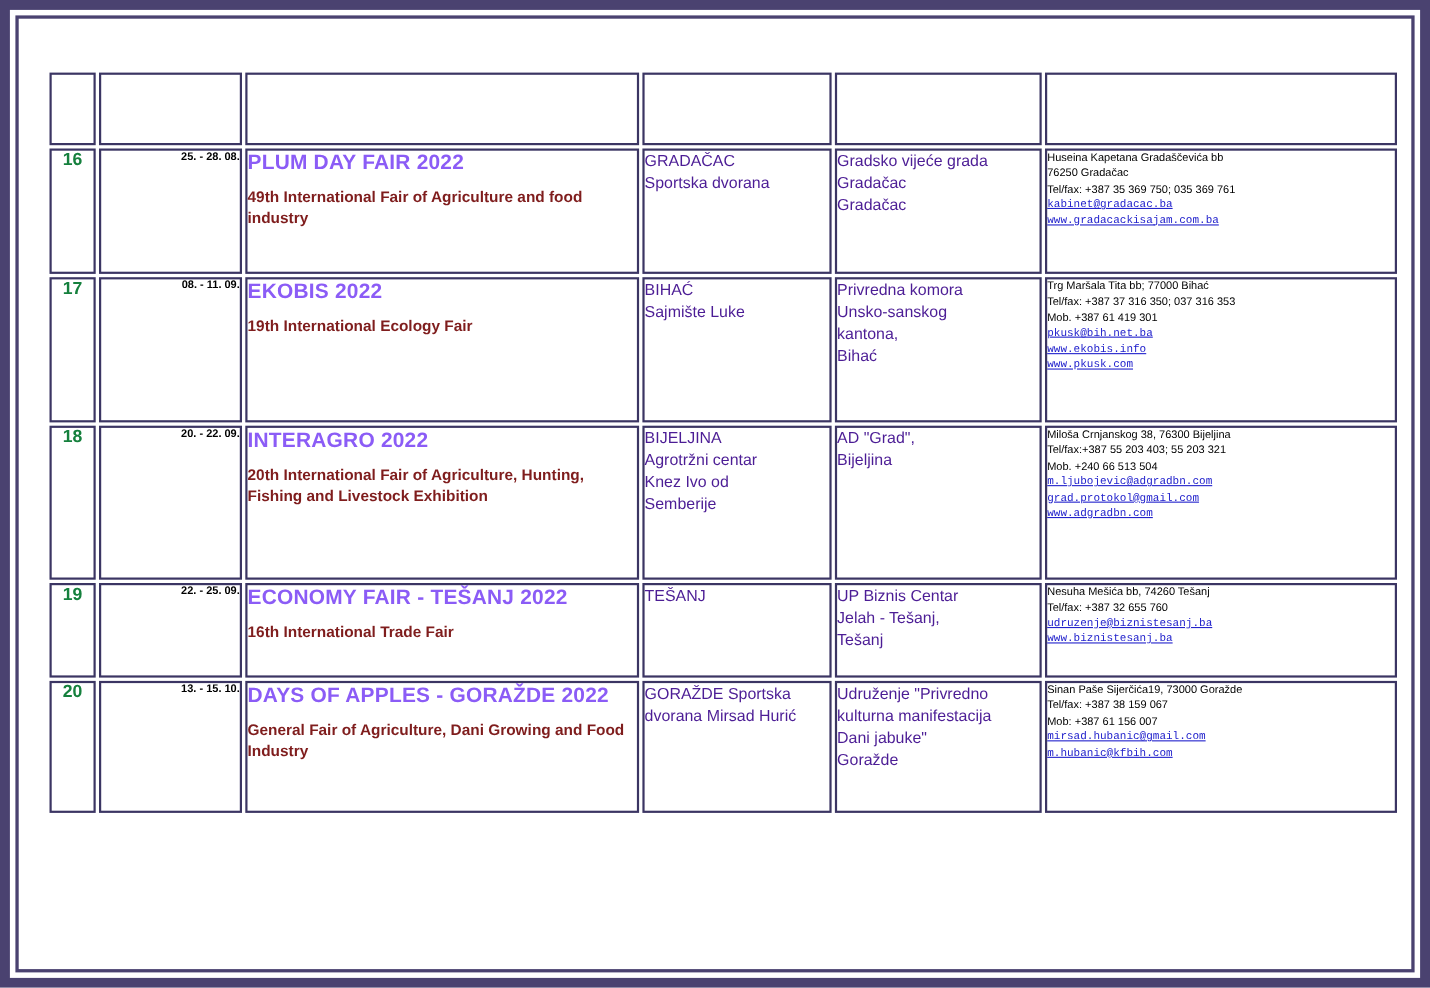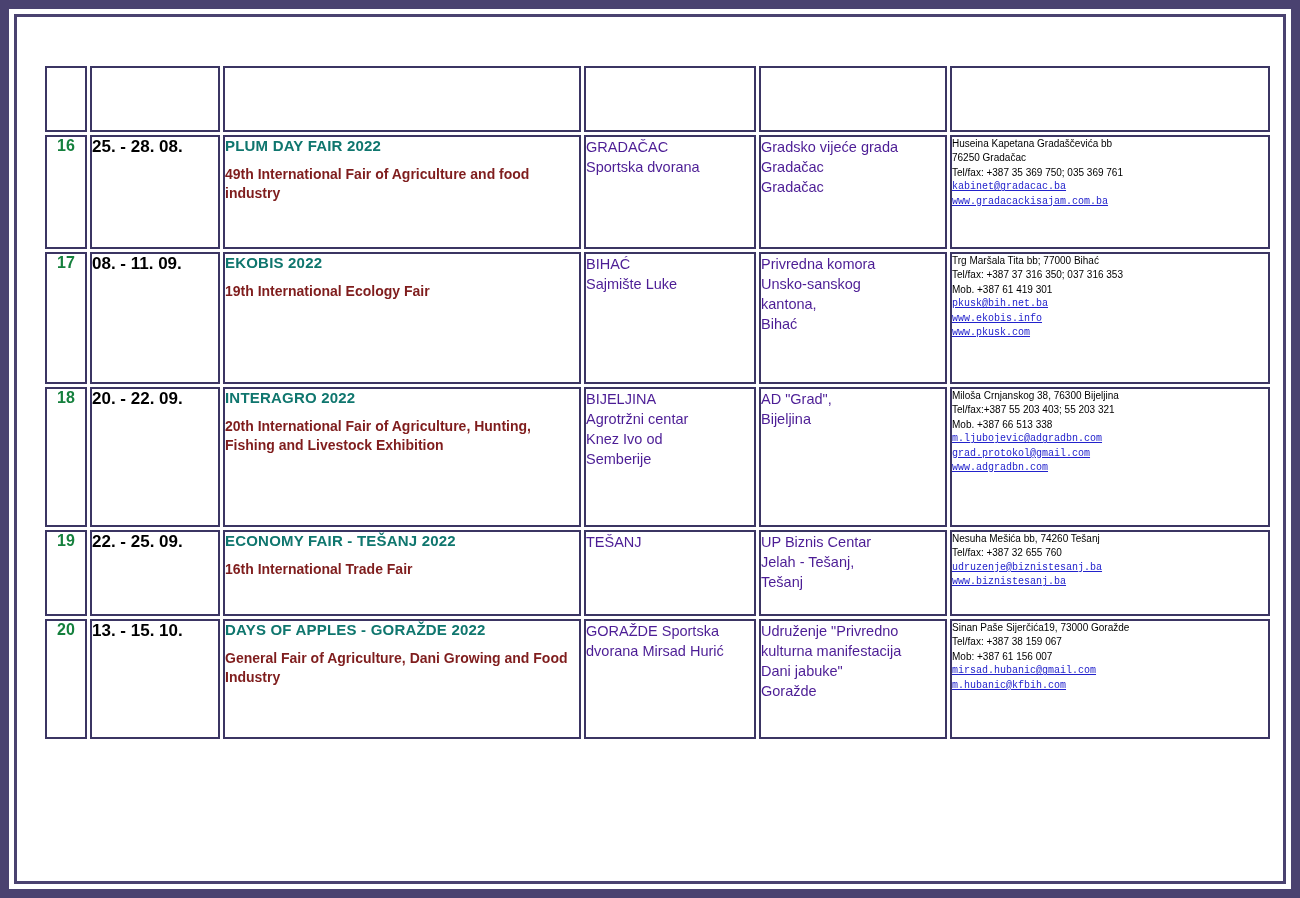--- a/index.html
+++ b/index.html
@@ -64,34 +64,34 @@
   td.cell-no {
     background: #4a4270;
     color: #15803d;
     font-size: 16px;
     font-weight: bold;
     text-align: center;
     vertical-align: top;
     padding-top: 10px;
   }
   td.cell-date {
-    font-size: 17px;
+    font-size: 10px;
     font-weight: bold;
     color: #000000;
-    text-align: left;
+    text-align: right;
     padding: 11px 4px 6px 4px;
     white-space: nowrap;
   }
   td.cell-name {
     padding: 12px 10px 10px 18px;
   }
   .fair-title {
-    color: #0f766e;
-    font-weight: bold;
-    font-size: 15px;
+    color: #8b5cf6;
+    font-weight: bold;
+    font-size: 19px;
     line-height: 1.25;
     margin-bottom: 9px;
     letter-spacing: 0.2px;
   }
   .fair-sub {
     color: #7f1d1d;
     font-weight: bold;
     font-size: 14px;
     line-height: 1.35;
   }
@@ -202,21 +202,21 @@
           </td>
           <td class="cell-venue">BIJELJINA
 Agrotržni centar
 Knez Ivo od
 Semberije</td>
           <td class="cell-org">AD "Grad",
 Bijeljina</td>
           <td class="cell-contacts">
             <div class="contact-line">Miloša Crnjanskog 38, 76300 Bijeljina</div>
             <div class="contact-line">Tel/fax:+387 55 203 403;  55 203 321</div>
-            <div class="contact-line">Mob. +387 66 513 338</div>
+            <div class="contact-line">Mob. +240 66 513 504</div>
             <span class="contact-link">m.ljubojevic@adgradbn.com</span>
             <span class="contact-link">grad.protokol@gmail.com</span>
             <span class="contact-link">www.adgradbn.com</span>
           </td>
         </tr>
 
         <tr class="row-19">
           <td class="cell-no">19</td>
           <td class="cell-date">22. - 25. 09.</td>
           <td class="cell-name">

